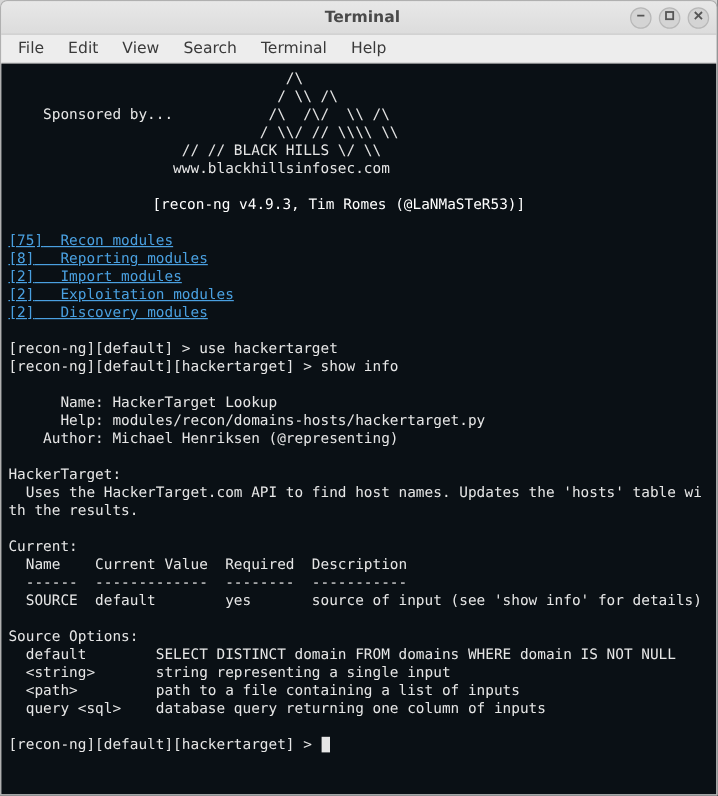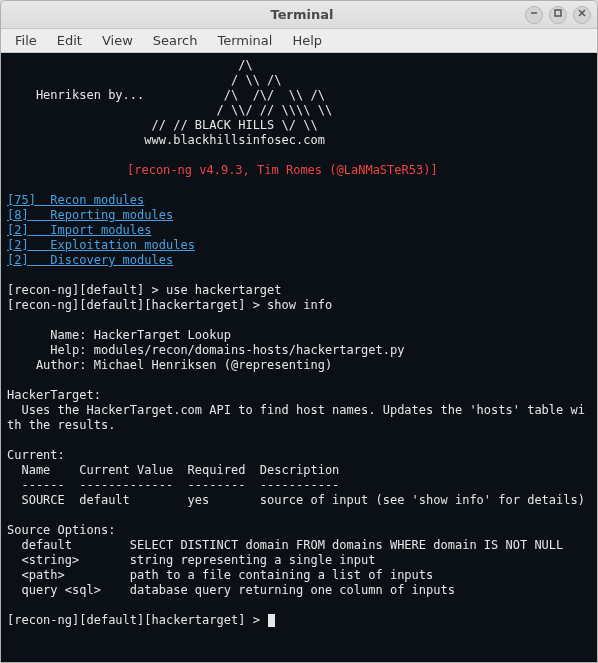--- a/index.html
+++ b/index.html
@@ -77,21 +77,21 @@
       background: #0a1015;
       color: #e6e6e6;
       padding: 5px 6px 6px 6px;
       white-space: pre;
       line-height: 1.25;
       font-size: 12px;
       overflow: hidden;
       position: relative;
     }
     .c-blue { color: #4aa0e0; text-decoration: underline; }
-    .c-green { color: #ef4444; text-align: right; }
+    .c-green { color: #ffffff; text-align: right; }
     .c-white { color: #e6e6e6; }
     .cursor {
       display: inline-block;
       width: 7px;
       height: 13px;
       background: #e6e6e6;
       vertical-align: text-bottom;
       margin-left: 1px;
     }
   </style>
@@ -133,21 +133,21 @@
     <div class="menu-item">File</div>
     <div class="menu-item">Edit</div>
     <div class="menu-item">View</div>
     <div class="menu-item">Search</div>
     <div class="menu-item">Terminal</div>
     <div class="menu-item">Help</div>
   </div>
 
   <div class="terminal"><span class="c-white">                                /\</span>
 <span class="c-white">                               / \\ /\</span>
-<span class="c-white">    Henriksen by...           /\  /\/  \\ /\</span>
+<span class="c-white">    Sponsored by...           /\  /\/  \\ /\</span>
 <span class="c-white">                             / \\/ // \\\\ \\</span>
 <span class="c-white">                    // // BLACK HILLS \/ \\</span>
 <span class="c-white">                   www.blackhillsinfosec.com</span>
 
 <span class="c-green" style="padding-left:120px">[recon-ng v4.9.3, Tim Romes (@LaNMaSTeR53)]</span>
 
 <span class="c-blue">[75]</span><span class="c-blue">  Recon modules</span>
 <span class="c-blue">[8]</span><span class="c-blue">   Reporting modules</span>
 <span class="c-blue">[2]</span><span class="c-blue">   Import modules</span>
 <span class="c-blue">[2]</span><span class="c-blue">   Exploitation modules</span>

